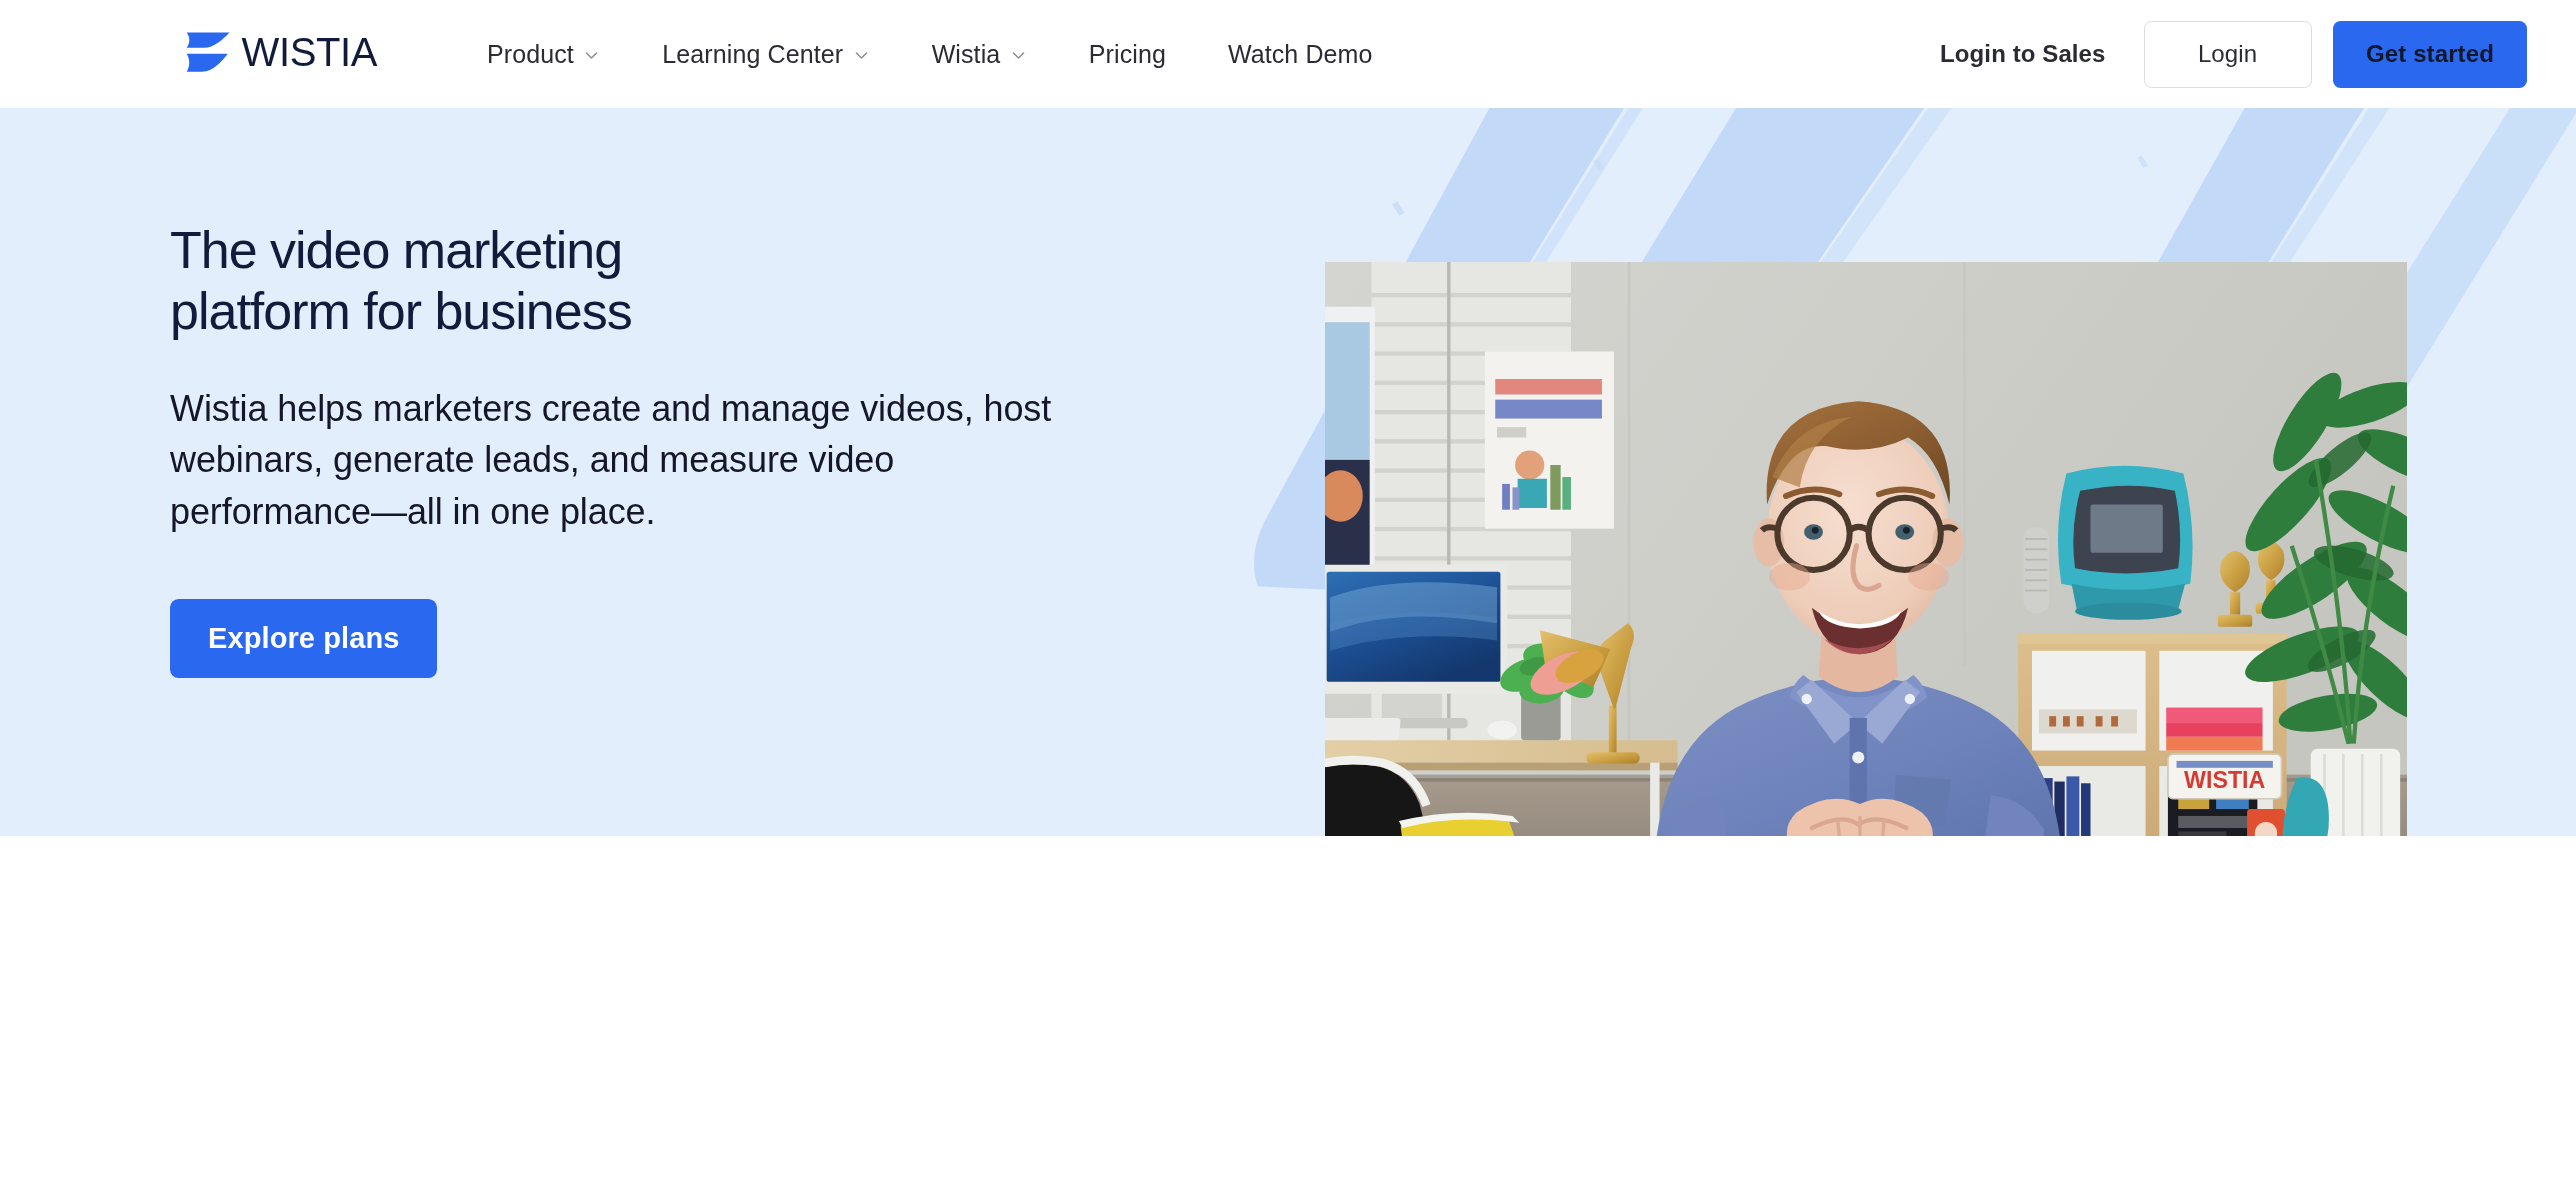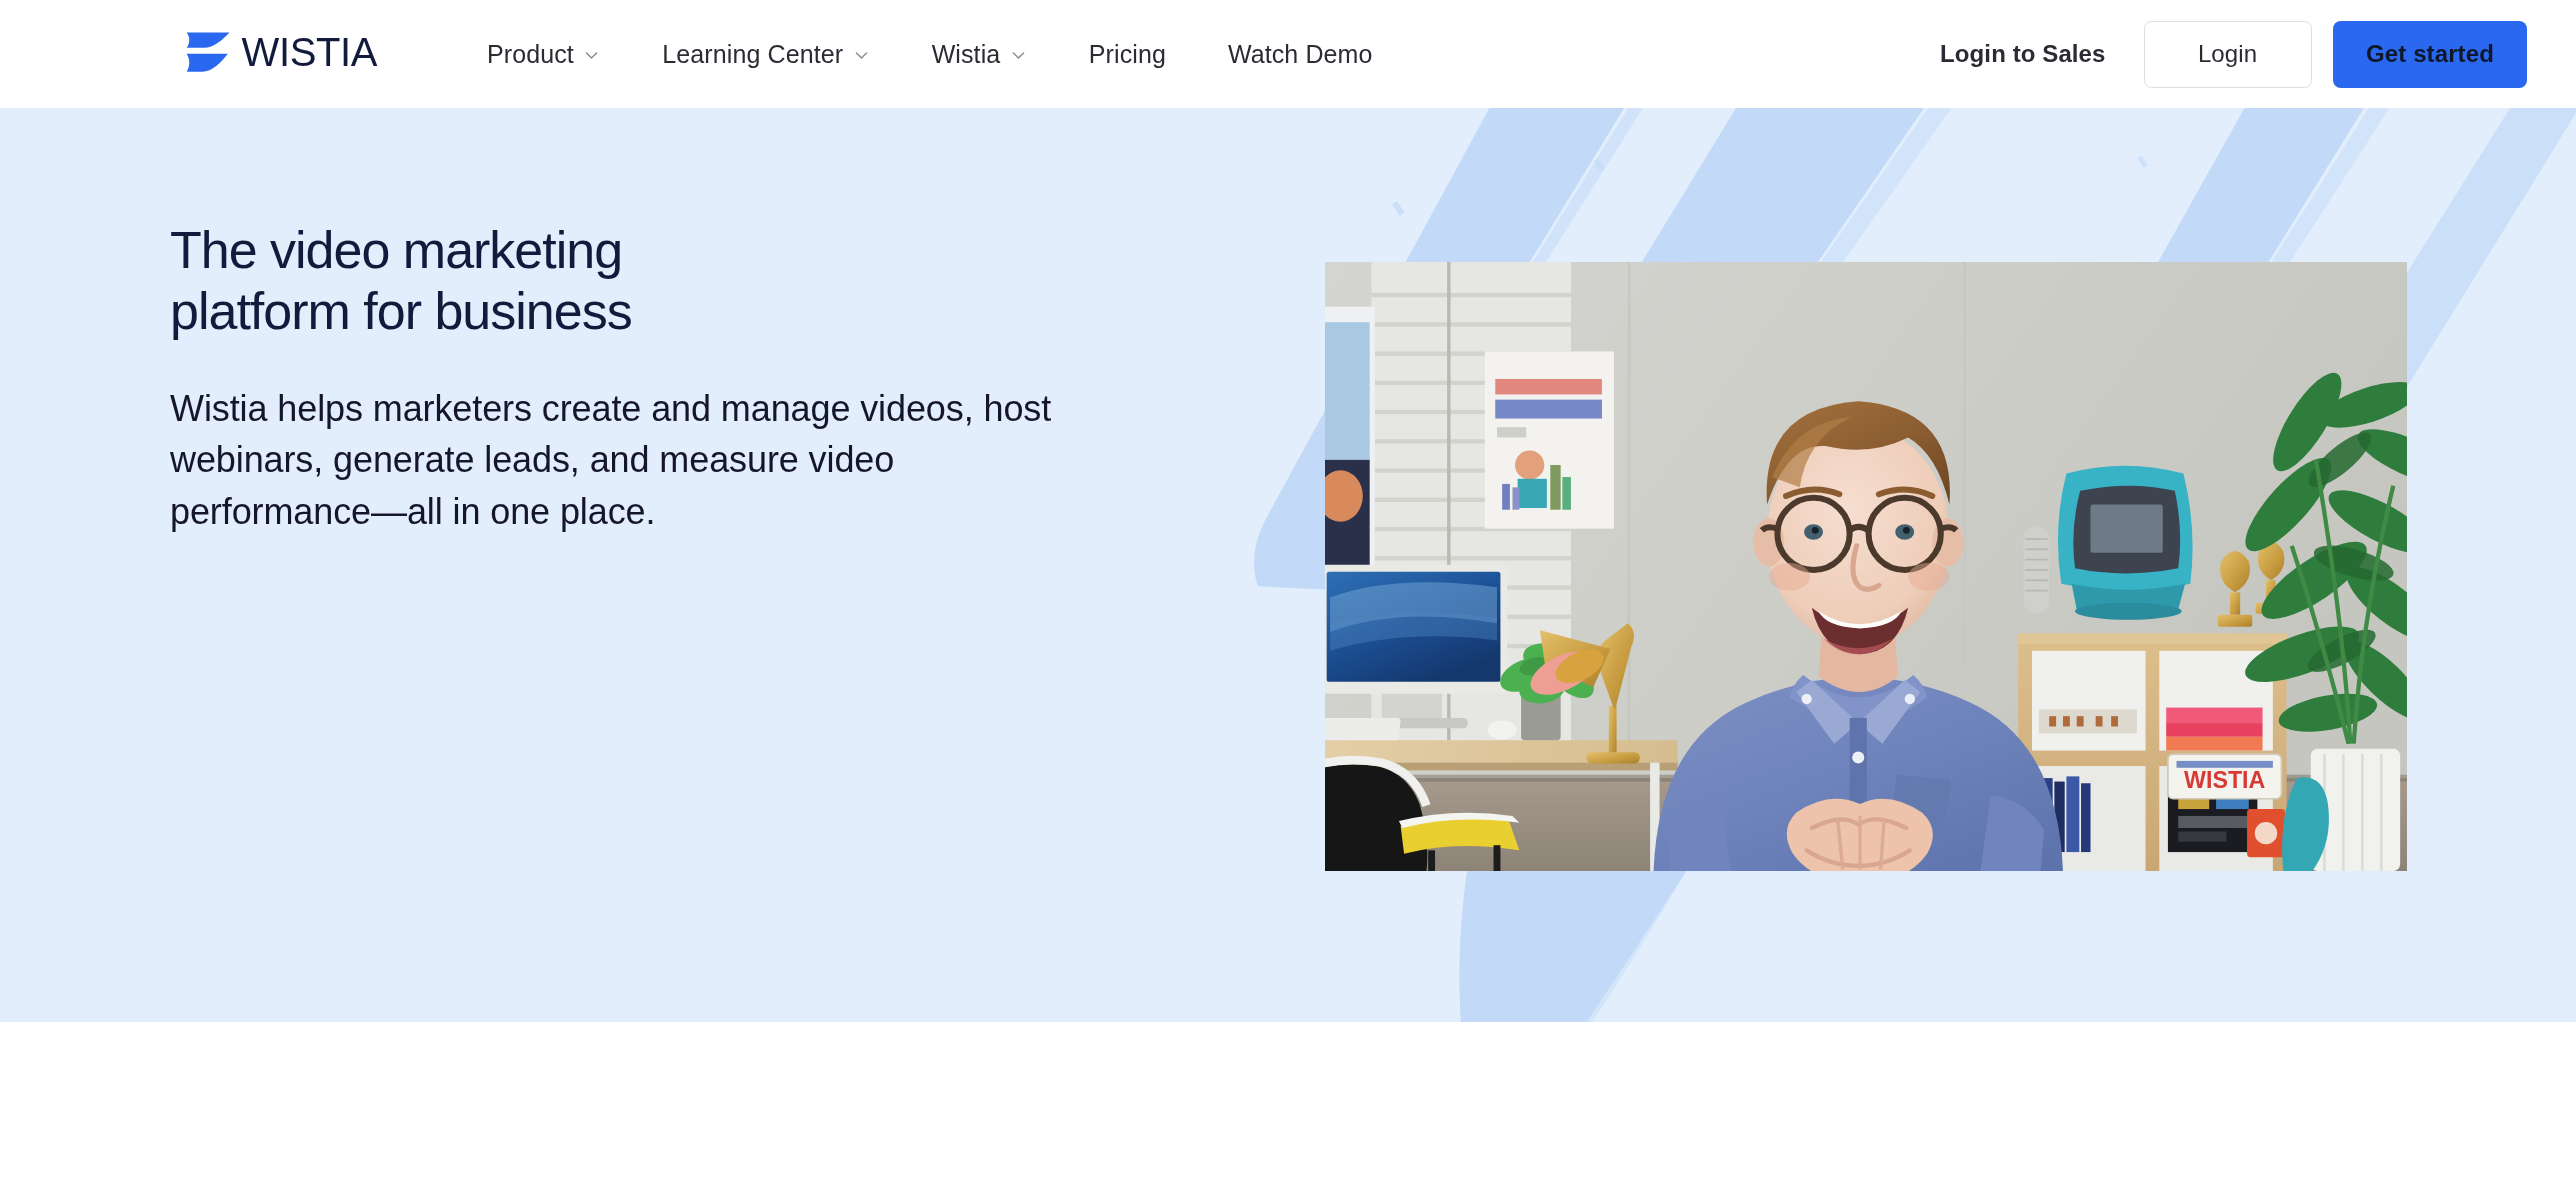--- a/index.html
+++ b/index.html
@@ -10,21 +10,21 @@
     height: 1188px;
     overflow: hidden;
     background: #ffffff;
     font-family: "Liberation Sans", sans-serif;
     -webkit-font-smoothing: antialiased;
   }
 
   .page {
     position: relative;
     width: 2576px;
-    height: 1022px;
+    height: 836px;
     overflow: hidden;
   }
 
   
   .header {
     position: absolute;
     top: 0; left: 0;
     width: 2576px;
     height: 108px;
     background: #ffffff;
@@ -319,20 +319,21 @@
         </g>
       </svg>
     </div>
 
     <div class="hero-inner">
 
       <div class="hero-copy">
         <h1 class="hero-title">The video marketing
 platform for business</h1>
         <p class="hero-sub">Wistia helps marketers create and manage videos, host webinars, generate leads, and measure video performance—all in one place.</p>
+        <button class="btn-explore">Explore plans</button>
       </div>
 
       <div class="hero-media">
         <svg viewBox="0 0 1258 708" preserveAspectRatio="xMidYMid slice" xmlns="http://www.w3.org/2000/svg">
           <defs>
             <linearGradient id="wallG" x1="0" y1="0" x2="1" y2="0.4">
               <stop offset="0%" stop-color="#d4d4d0"></stop>
               <stop offset="45%" stop-color="#cfcfca"></stop>
               <stop offset="100%" stop-color="#c6c6c1"></stop>
             </linearGradient>

